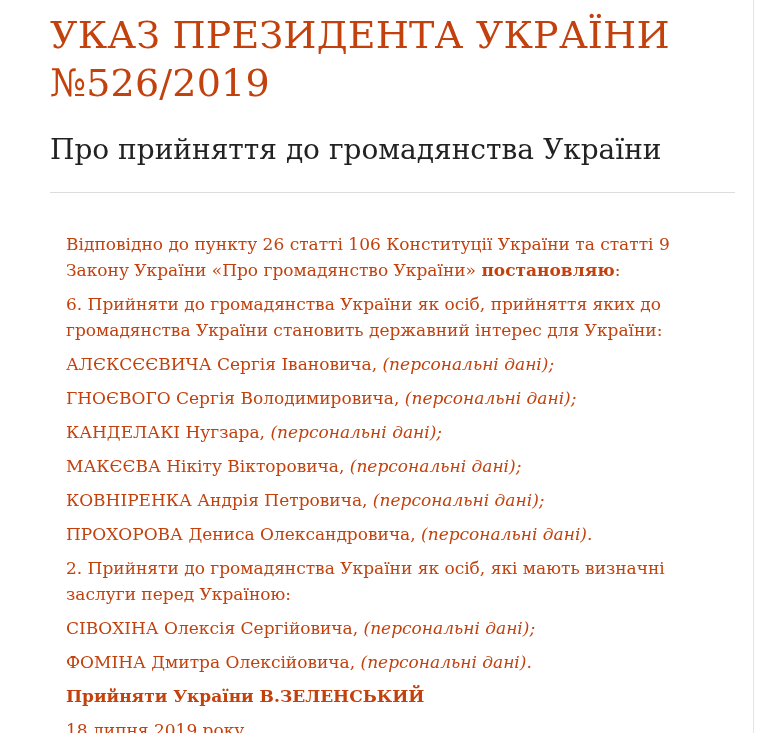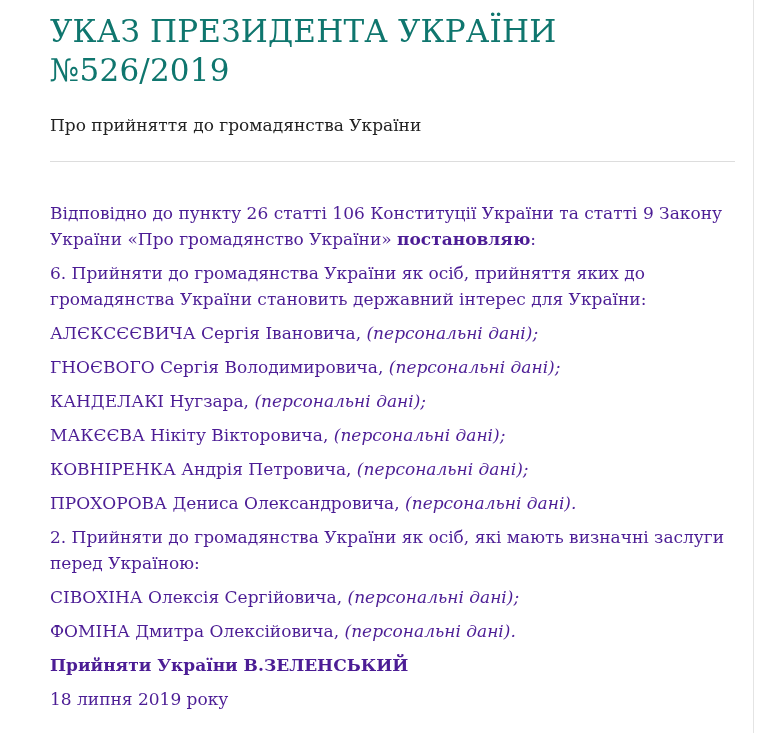--- a/index.html
+++ b/index.html
@@ -16,49 +16,49 @@
   .page {
     box-sizing: border-box;
     width: 754px;
     height: 733px;
     border-right: 1px solid #e4e4e4;
     padding: 12px 18px 0 50px;
     background: #ffffff;
   }
   .doc-title {
     margin: 0;
-    font-size: 31px;
+    font-size: 38px;
     line-height: 1.25;
     font-weight: 400;
-    color: #0f766e;
+    color: #c2410c;
     letter-spacing: 0.2px;
   }
   .doc-subtitle {
     margin: 25px 0 0 0;
-    font-size: 17px;
+    font-size: 28px;
     line-height: 1.25;
     font-weight: 400;
     color: #222222;
   }
   .header-divider {
     border: none;
     border-top: 1px solid #dddddd;
     margin: 25px 0 0 0;
     width: 100%;
   }
   .doc-body {
     padding-top: 38px;
     max-width: 692px;
     color: #333333;
   }
   .doc-body p {
-    margin: 0 0 8px 0;
+    margin: 0 0 8px 16px;
     font-size: 17px;
     line-height: 26px;
-    color: #4c1d95;
+    color: #c2410c;
   }
   .doc-body em {
     font-style: italic;
   }
   .doc-body strong,
   .signature {
     font-weight: bold;
   }
 </style>
 </head>

